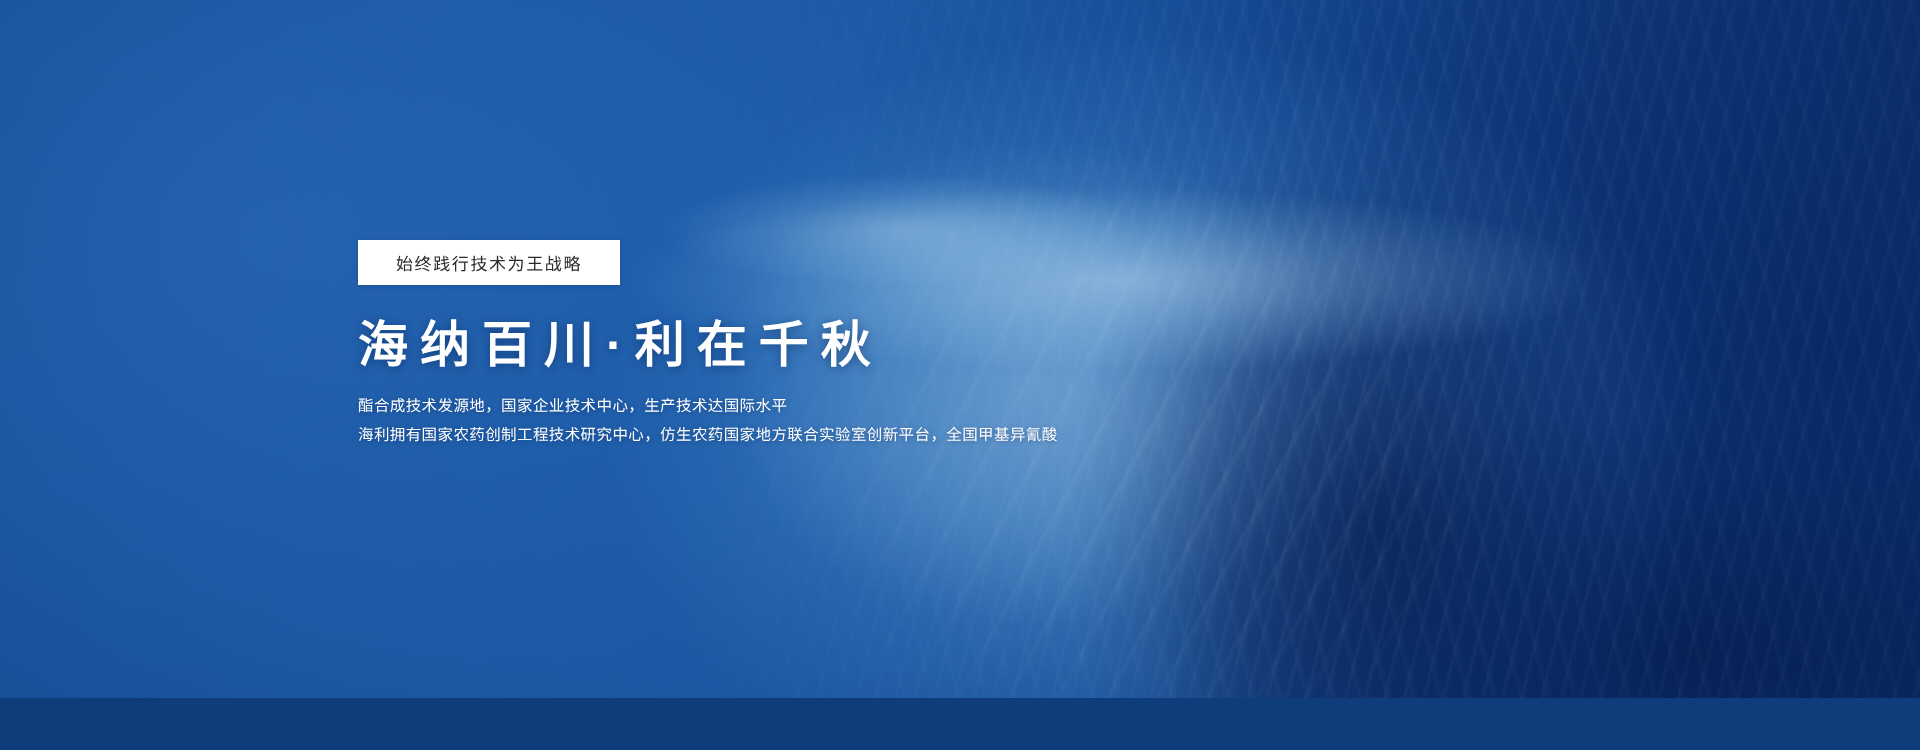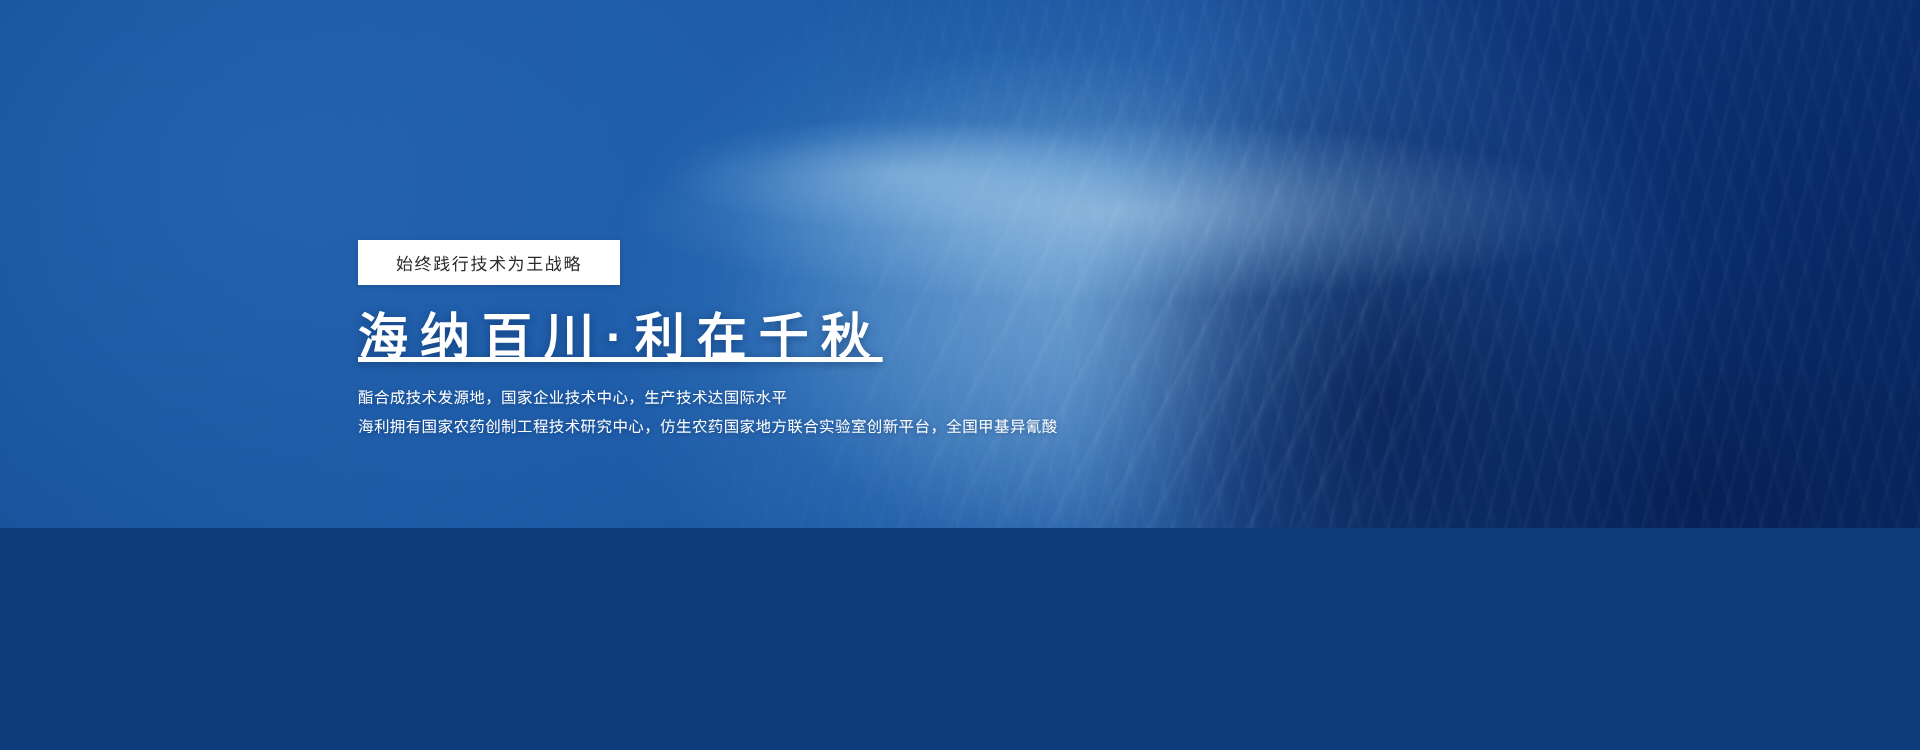--- a/index.html
+++ b/index.html
@@ -9,21 +9,21 @@
     width: 1920px;
     height: 750px;
     overflow: hidden;
     background: #0f3c7a;
     font-family: "Liberation Sans", "DejaVu Sans", sans-serif;
   }
 
   .hero {
     position: relative;
     width: 1920px;
-    height: 528px;
+    height: 698px;
     overflow: hidden;
     background: #1b5aa6;
   }
 
   
   .bg-layer {
     position: absolute;
     inset: 0;
     pointer-events: none;
   }
@@ -127,29 +127,28 @@
     padding: 0 38px;
     background: #ffffff;
     color: #2b2b2b;
     font-size: 17px;
     letter-spacing: 1.6px;
     white-space: nowrap;
     box-shadow: 0 1px 5px rgba(0,0,0,0.16);
   }
 
   .headline {
-    margin-top: 26px;
+    margin-top: 34px;
     color: #ffffff;
     font-size: 50px;
     font-weight: 700;
     line-height: 1.04;
     letter-spacing: 12px;
     white-space: nowrap;
     text-shadow: 0 2px 10px rgba(4,30,76,0.45);
-    text-decoration: underline;
   }
 
   .desc {
     margin-top: 20px;
     color: #ffffff;
     font-size: 15.5px;
     line-height: 29px;
     letter-spacing: 0.4px;
     width: 672px;
     text-shadow: 0 1px 4px rgba(4,30,76,0.40);

